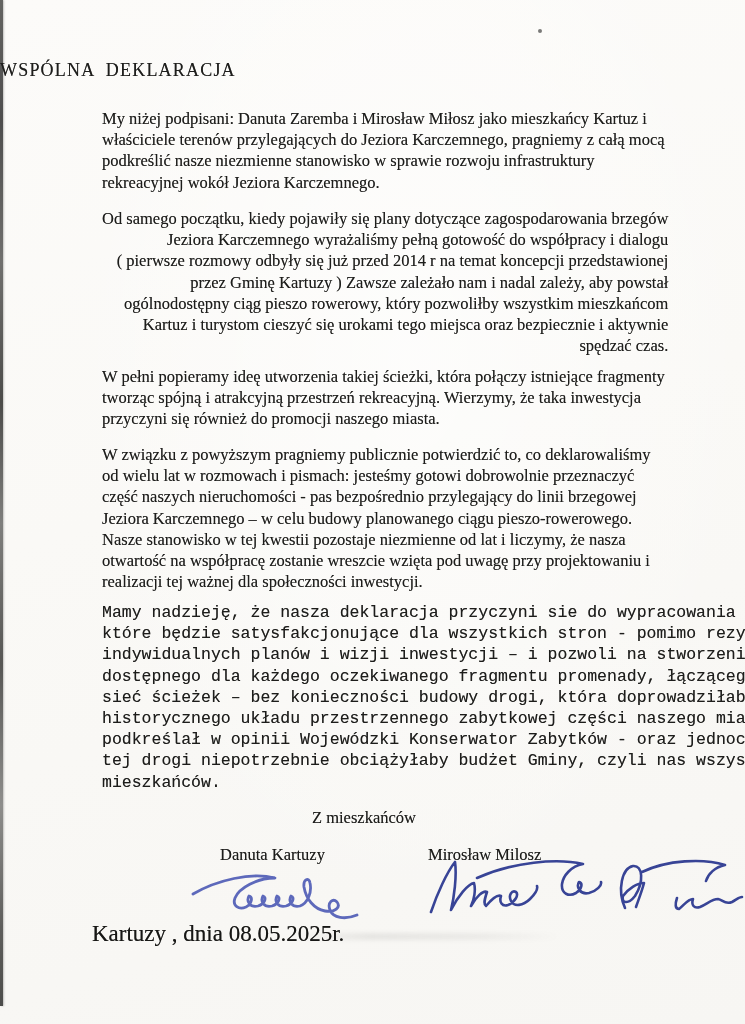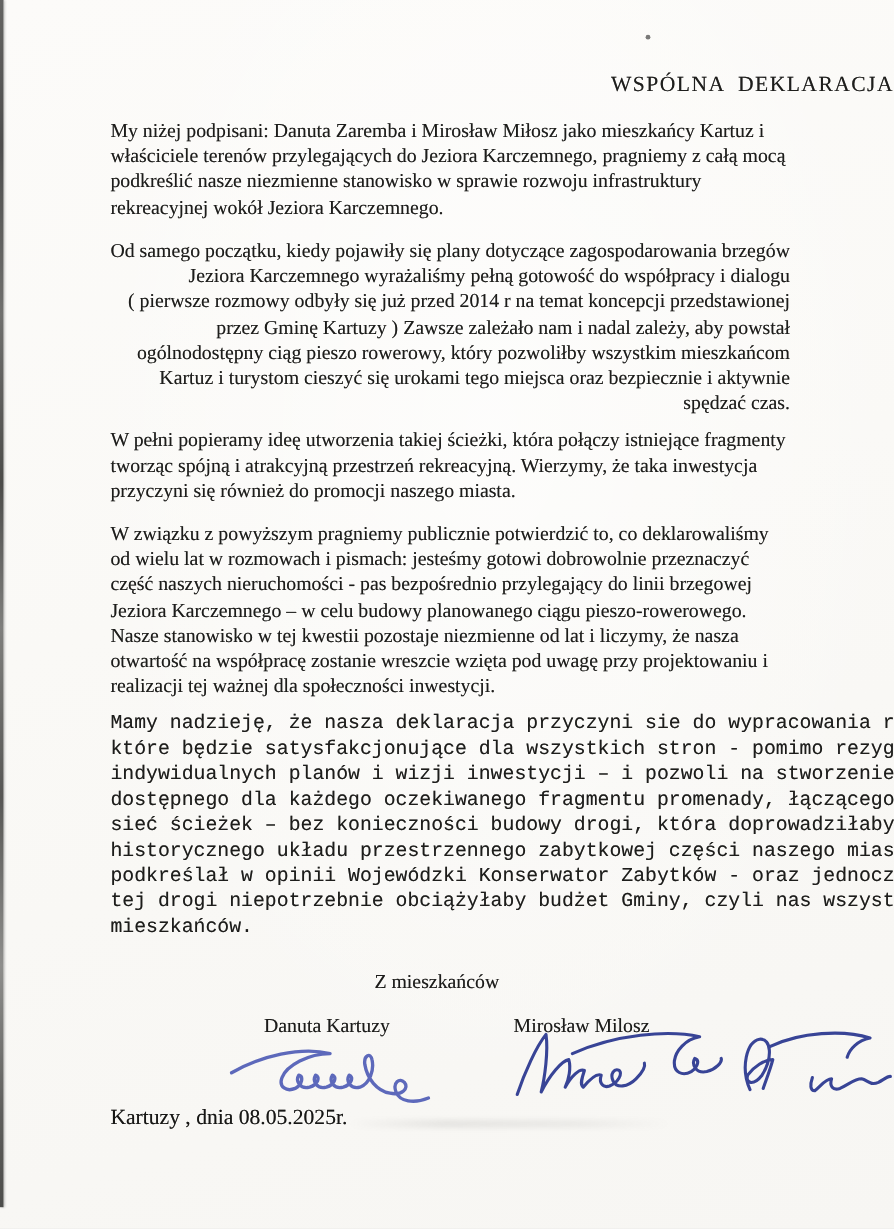--- a/index.html
+++ b/index.html
@@ -44,32 +44,32 @@
     width: 270px; height: 7px;
     background: linear-gradient(to right, rgba(120,120,118,0) 0%, rgba(120,120,118,0.5) 30%, rgba(120,120,118,0.35) 70%, rgba(120,120,118,0) 100%);
     filter: blur(2px);
     opacity: 0.28;
   }
   .title {
     position: absolute;
     left: 0; top: 60px;
     width: 100%;
     margin: 0;
-    text-align: right;
+    text-align: left;
     font-size: 18px;
     font-weight: normal;
     letter-spacing: 1.2px;
     white-space: pre;
     color: #1e1e1c;
     text-shadow: 0 0 0.5px rgba(20,20,20,0.55);
   }
   .para {
     position: absolute;
     left: 92px;
-    margin: 0;
+    margin: 10px;
     font-size: 16.5px;
     line-height: 21.2px;
     white-space: pre;
     color: #1d1d1b;
     text-shadow: 0 0 0.5px rgba(20,20,20,0.5);
   }
   .p1 { top: 98px; }
   .p2 { top: 198px; text-align: right; }
   .p3 { top: 356px; }
   .p4 { top: 434px; }
@@ -92,21 +92,21 @@
   .signer-2 { left: 428px; }
   .sig {
     position: absolute;
     pointer-events: none;
   }
   .sig-1 { left: 183px; top: 866px; width: 238px; height: 54px; }
   .sig-2 { left: 425px; top: 856px; width: 320px; height: 66px; }
   .date-line {
     position: absolute;
     left: 92px; top: 921px;
-    font-size: 18px;
+    font-size: 23px;
     white-space: pre;
     color: #171715;
     text-shadow: 0 0 0.5px rgba(20,20,20,0.6);
   }
 </style>
 </head>
 <body>
 
 <div class="page">
 

